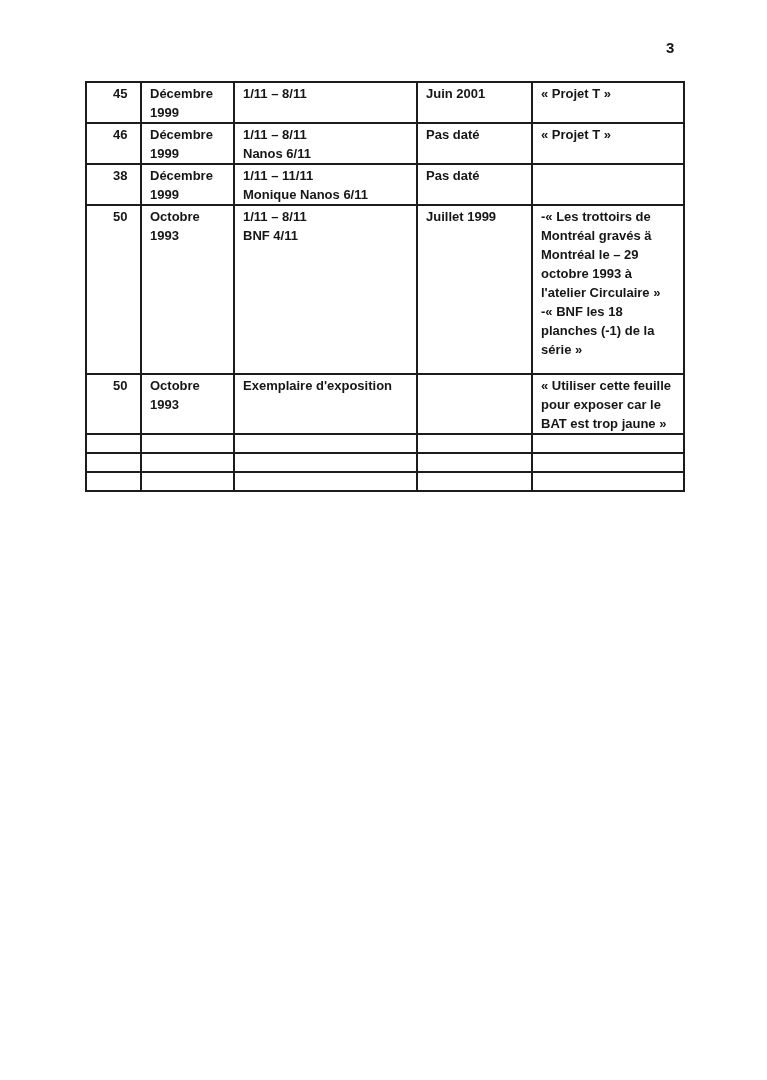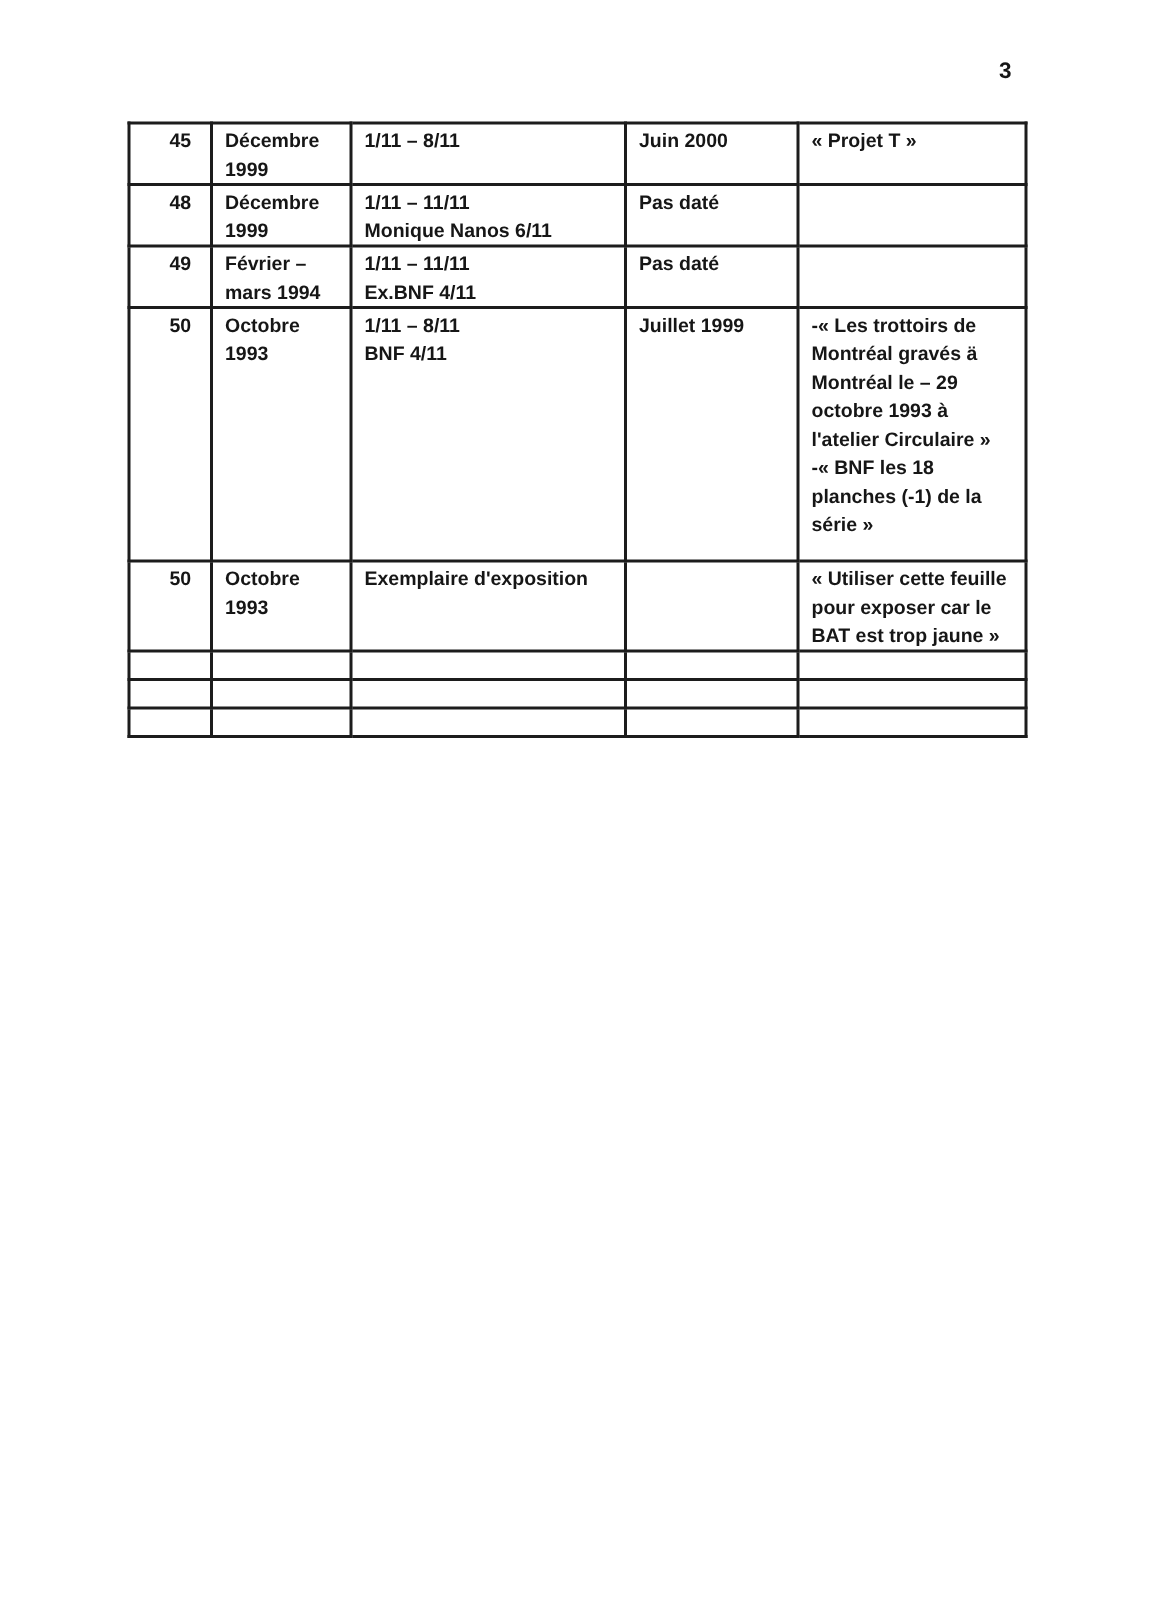--- a/index.html
+++ b/index.html
@@ -67,38 +67,38 @@
       <col style="width:183px">
       <col style="width:115px">
       <col style="width:152px">
     </colgroup>
     <tbody>
       <tr class="r-std1">
         <td class="c-num">45</td>
         <td>Décembre
 1999</td>
         <td>1/11 – 8/11</td>
-        <td>Juin 2000</td>
+        <td>Juin 2001</td>
+        <td>« Projet T »</td>
+      </tr>
+      <tr class="r-std1">
+        <td class="c-num">46</td>
+        <td>Décembre
+1999</td>
+        <td>1/11 – 8/11
+Nanos 6/11</td>
+        <td>Pas daté</td>
         <td>« Projet T »</td>
       </tr>
       <tr class="r-std">
-        <td class="c-num">48</td>
+        <td class="c-num">38</td>
         <td>Décembre
 1999</td>
         <td>1/11 – 11/11
 Monique Nanos 6/11</td>
-        <td>Pas daté</td>
-        <td></td>
-      </tr>
-      <tr class="r-std">
-        <td class="c-num">49</td>
-        <td>Février –
-mars 1994</td>
-        <td>1/11 – 11/11
-Ex.BNF 4/11</td>
         <td>Pas daté</td>
         <td></td>
       </tr>
       <tr class="r-big">
         <td class="c-num">50</td>
         <td>Octobre
 1993</td>
         <td>1/11 – 8/11
 BNF 4/11</td>
         <td>Juillet 1999</td>

